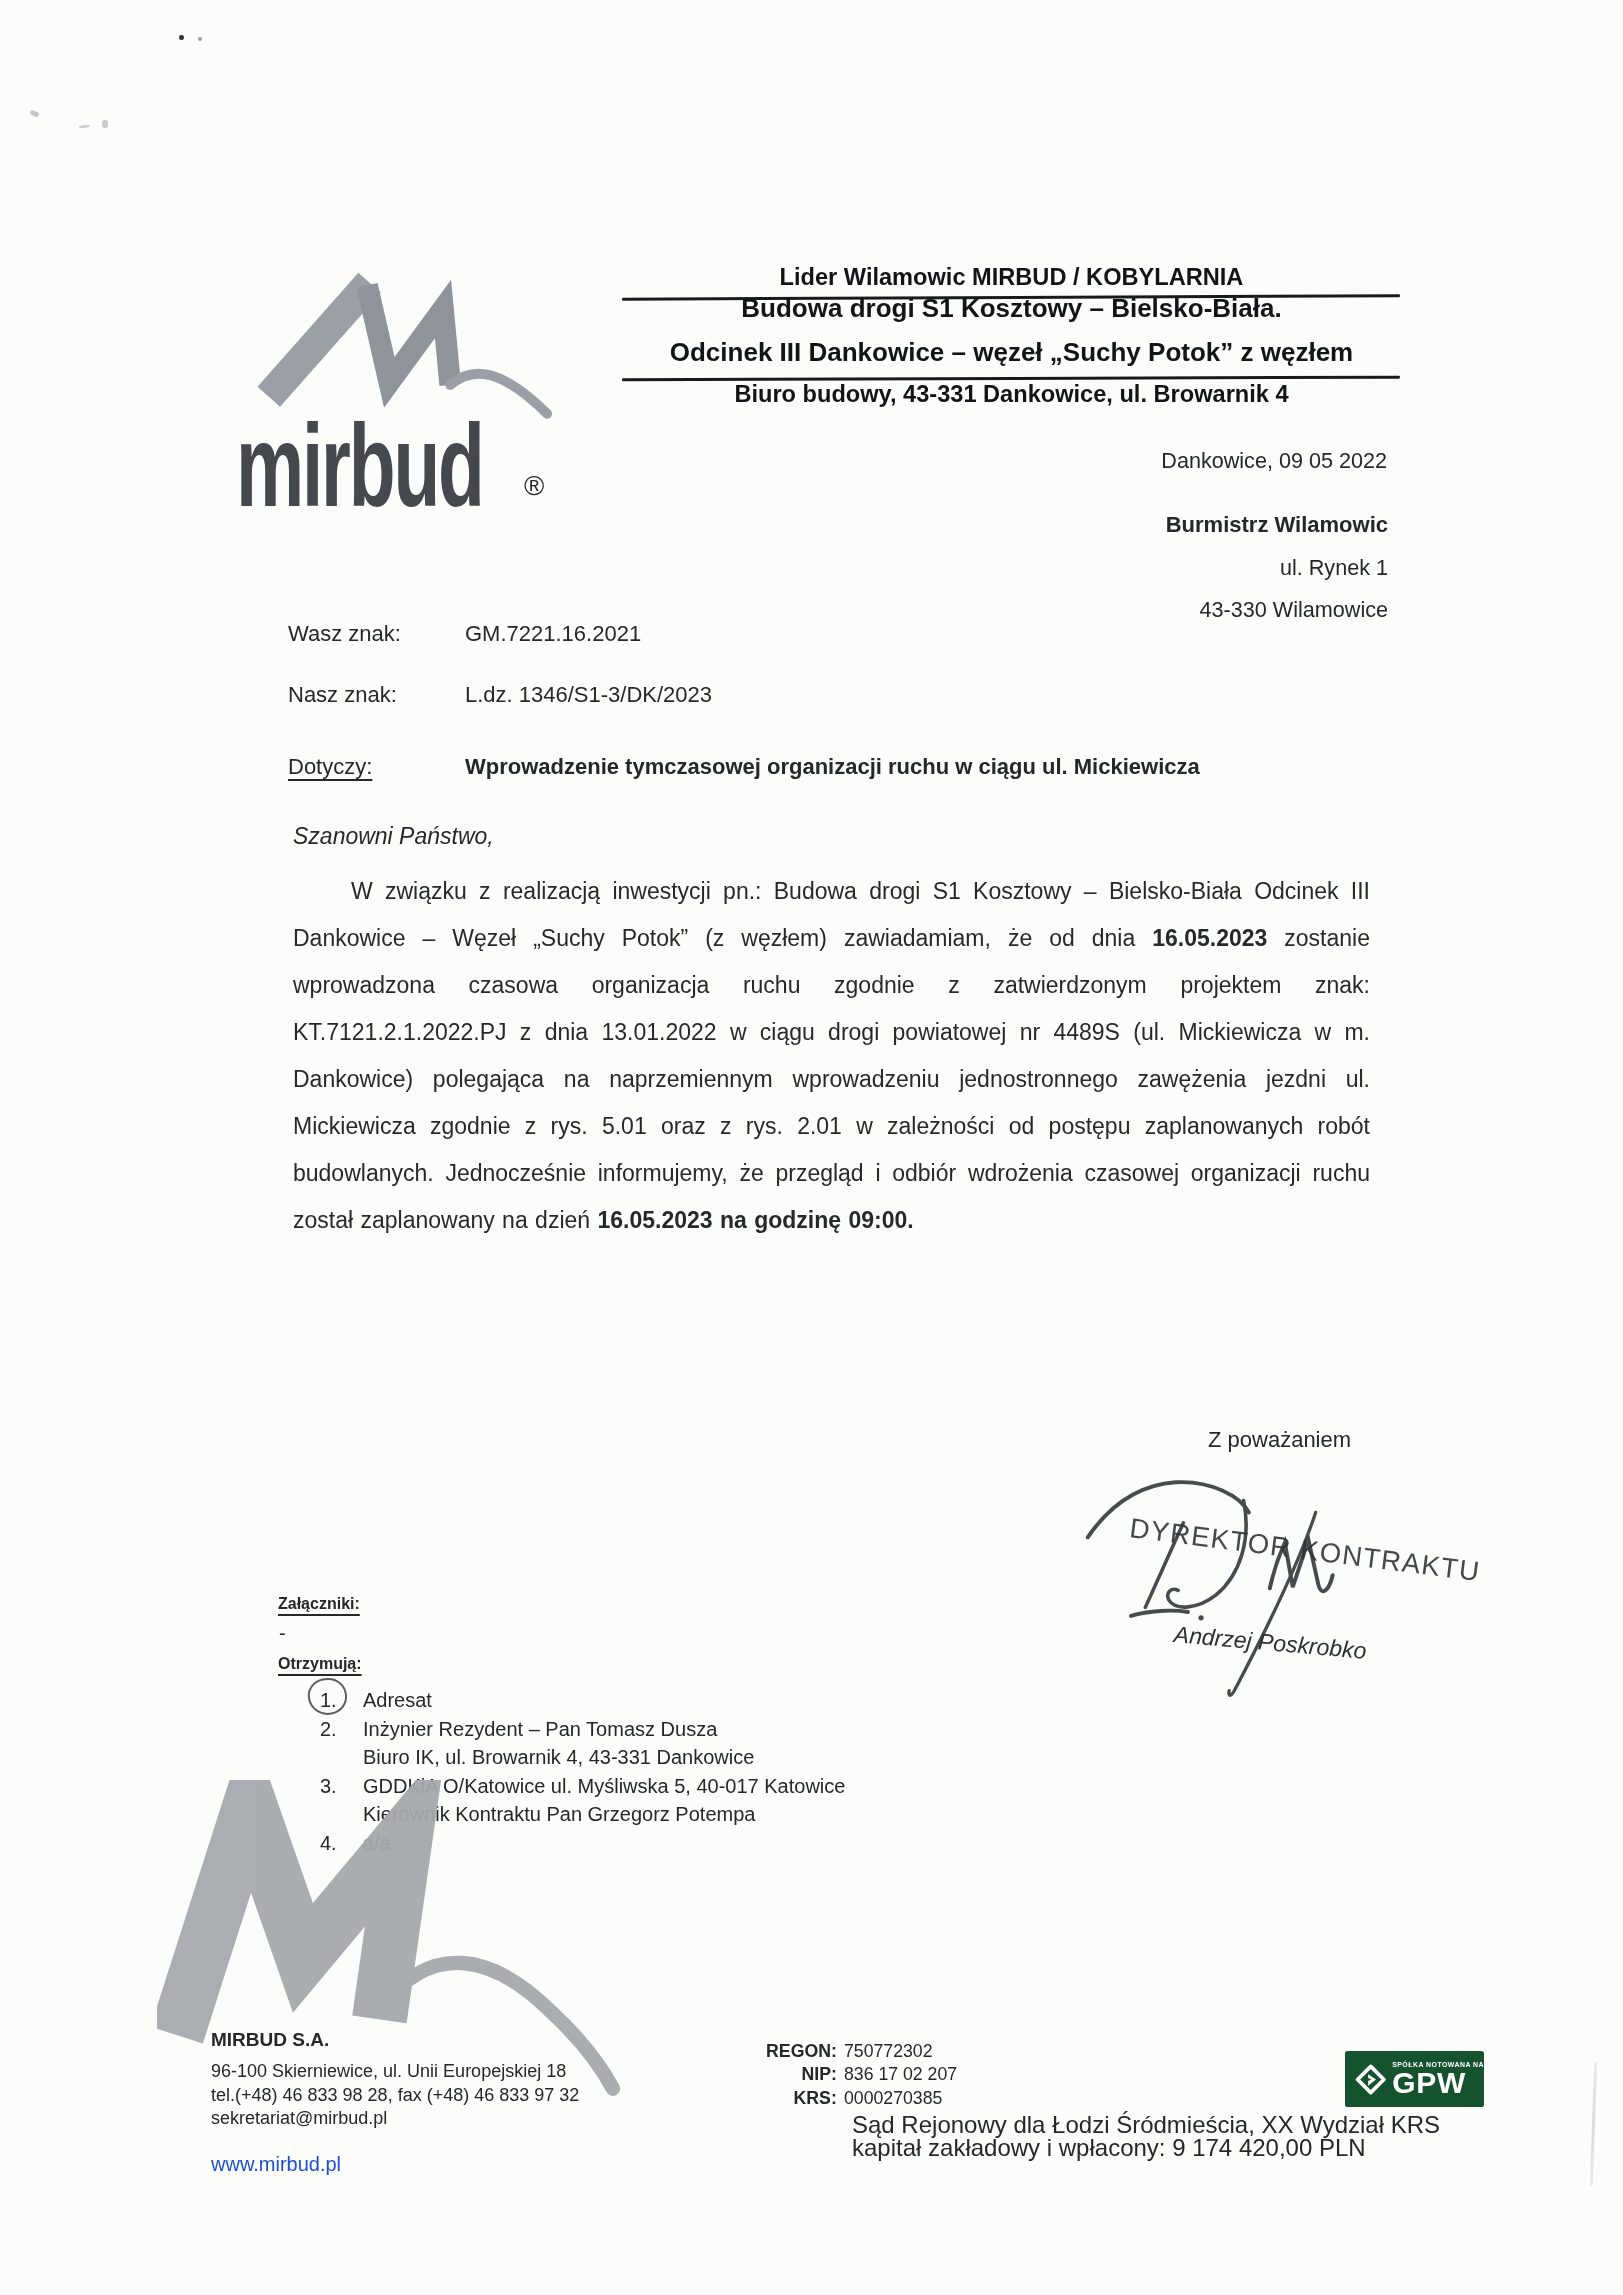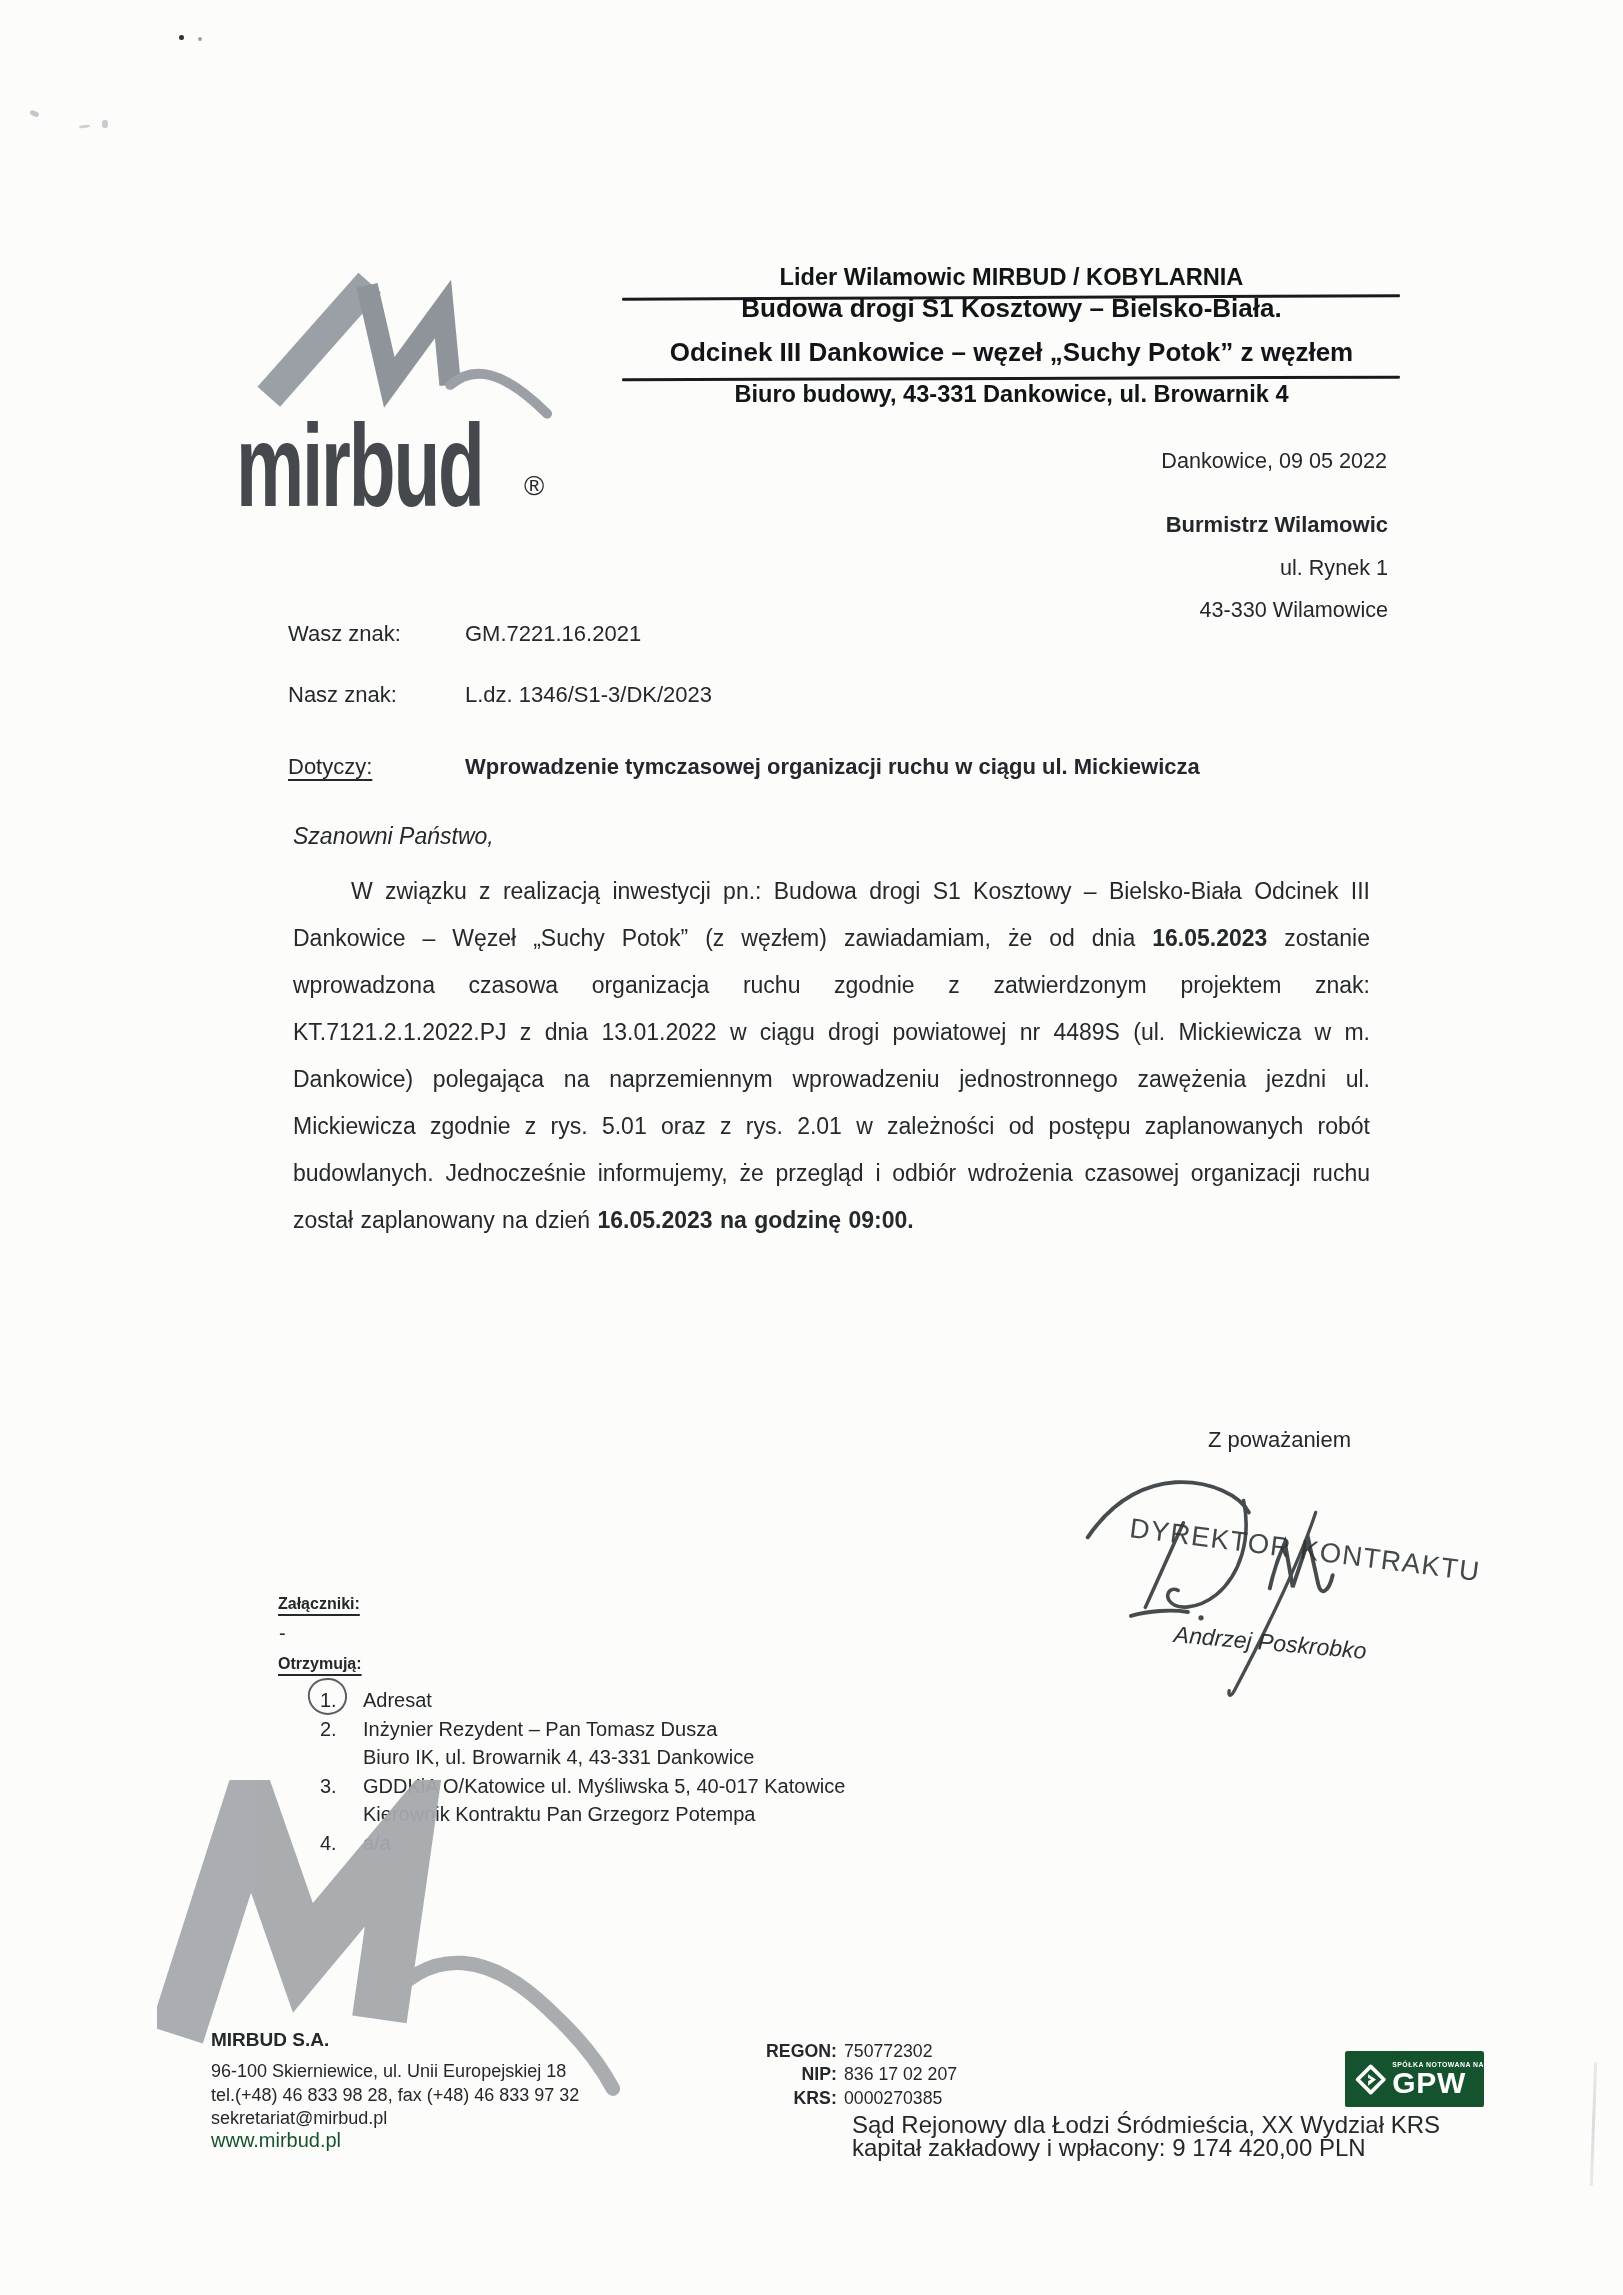--- a/index.html
+++ b/index.html
@@ -66,21 +66,21 @@
   .circle-1{
     position:absolute; left:308px; top:1678px; width:35px; height:33px;
     border:2px solid #3f4347; border-radius:48% 52% 50% 55%;
     transform:rotate(-10deg); opacity:.85;
   }
   
   .scribble{position:absolute; left:157px; top:1780px; color:#a5a9ad;}
   
   .fl{position:absolute; left:211px; font-size:18px; white-space:nowrap;}
   .fl.company{font-size:19px; font-weight:bold;}
-  .fl.www{font-size:20px; color:#14532d;}
+  .fl.www{font-size:20px; color:#1d4ed8;margin-top:24px;}
   .fm-row{position:absolute; left:653px; display:flex; font-size:17.7px; white-space:nowrap;}
   .fm-label{display:inline-block; width:191px; text-align:right; font-weight:bold; padding-right:7.2px; box-sizing:border-box;}
   .fm-plain{position:absolute; left:852px; font-size:24px; white-space:nowrap;}
   .gpw{
     position:absolute; left:1345px; top:2051px; width:139px; height:56px;
     background:#14532d; border-radius:2.6px; display:flex; align-items:center; gap:5.9px;
     padding-left:9.8px; box-sizing:border-box;
   }
   .gpw-txt{display:flex; flex-direction:column;}
   .gpw-small{font-size:6.9px; color:#fff; font-weight:bold; letter-spacing:0.5px; white-space:nowrap; margin-bottom:0.7px;}

